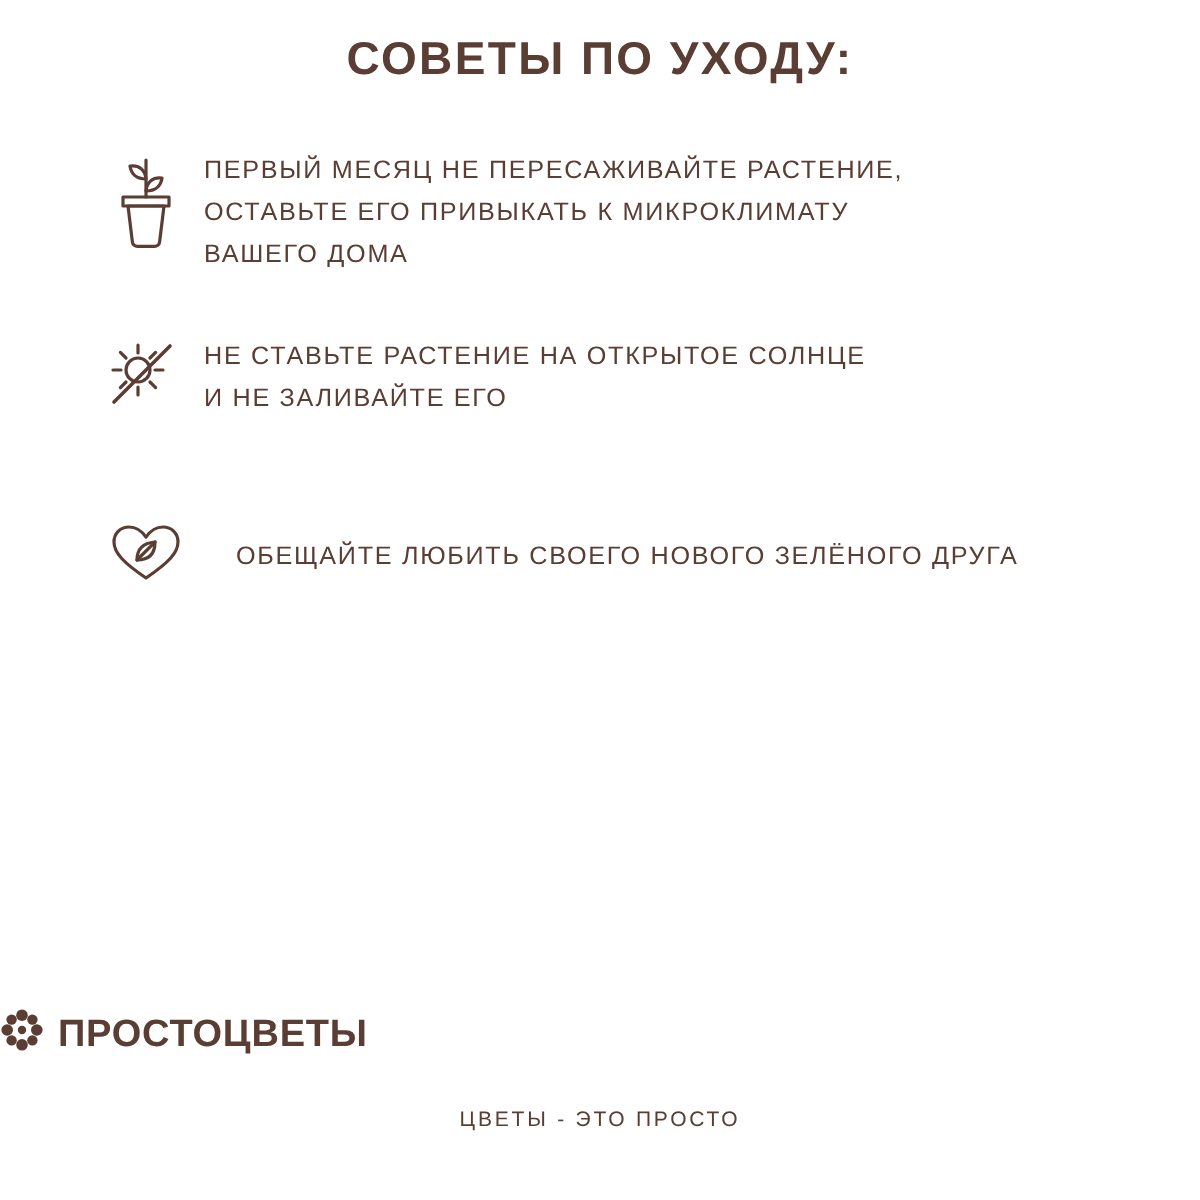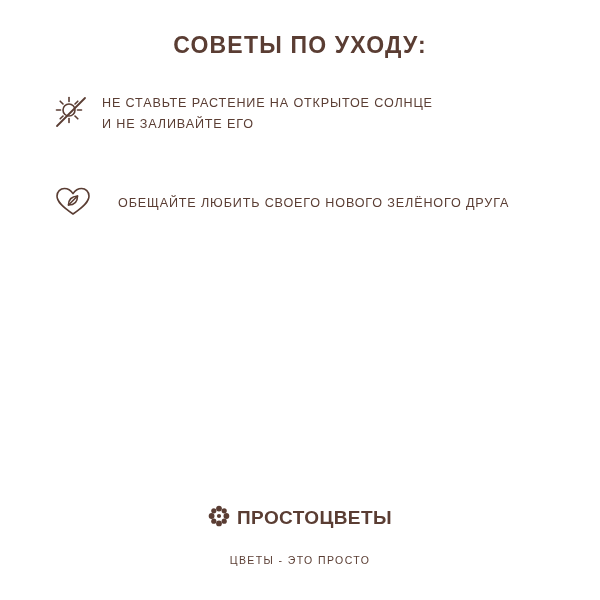--- a/index.html
+++ b/index.html
@@ -20,21 +20,21 @@
     height: 600px;
     box-sizing: border-box;
   }
   .title {
     text-align: center;
     font-size: 23px;
     font-weight: bold;
     letter-spacing: 1.2px;
     color: #5a3d33;
     margin: 0;
-    padding-top: 32px;
+    padding-top: 16px;
     text-transform: uppercase;
   }
   .tips {
     margin: 0;
     padding: 0;
     list-style: none;
     margin-top: 30px;
   }
   .tip {
     display: flex;
@@ -72,21 +72,20 @@
   .footer {
     position: absolute;
     left: 0;
     right: 0;
     bottom: 34px;
     text-align: center;
   }
   .logo-row {
     display: flex;
     align-items: center;
-    justify-content: center;
     gap: 7px;
   }
   .logo-name {
     font-size: 19px;
     font-weight: bold;
     letter-spacing: 0.4px;
     color: #5a3d33;
     text-transform: uppercase;
   }
   .logo-tagline {
@@ -99,20 +98,34 @@
 </style>
 </head>
 <body>
 
 <div class="page">
 
   <h1 class="title">СОВЕТЫ ПО УХОДУ:</h1>
 
   <ul class="tips">
 
+    <li class="tip tip--plant">
+      <span class="tip-icon">
+        <svg width="46" height="52" viewBox="0 0 46 52" fill="none" stroke="#5a3d33" stroke-width="1.6" stroke-linecap="round" stroke-linejoin="round">
+          <path d="M14 28 h18 l-2.2 18 a2.5 2.5 0 0 1 -2.5 2.2 h-8.6 a2.5 2.5 0 0 1 -2.5 -2.2 Z"></path>
+          <path d="M11.5 23.5 h23 v4.5 h-23 Z"></path>
+          <path d="M23 23.5 C23 16 23 9 23 5"></path>
+          <path d="M23 14.5 C18.5 14.5 15.5 12 15 8 C19.6 7.4 22.6 10 23 14.5 Z"></path>
+          <path d="M23 20.5 C27.5 20.5 30.5 18 31 14 C26.4 13.4 23.4 16 23 20.5 Z"></path>
+        </svg>
+      </span>
+      <span class="tip-text">ПЕРВЫЙ МЕСЯЦ НЕ ПЕРЕСАЖИВАЙТЕ РАСТЕНИЕ,
+ОСТАВЬТЕ ЕГО ПРИВЫКАТЬ К МИКРОКЛИМАТУ
+ВАШЕГО ДОМА</span>
+    </li>
 
     <li class="tip tip--sun">
       <span class="tip-icon">
         <svg width="46" height="46" viewBox="0 0 46 46" fill="none" stroke="#5a3d33" stroke-width="1.6" stroke-linecap="round" stroke-linejoin="round">
           <circle cx="19" cy="19" r="6"></circle>
           <path d="M19 6.5 v4"></path>
           <path d="M19 27.5 v4"></path>
           <path d="M6.5 19 h4"></path>
           <path d="M27.5 19 h4"></path>
           <path d="M10.2 10.2 l2.8 2.8"></path>

